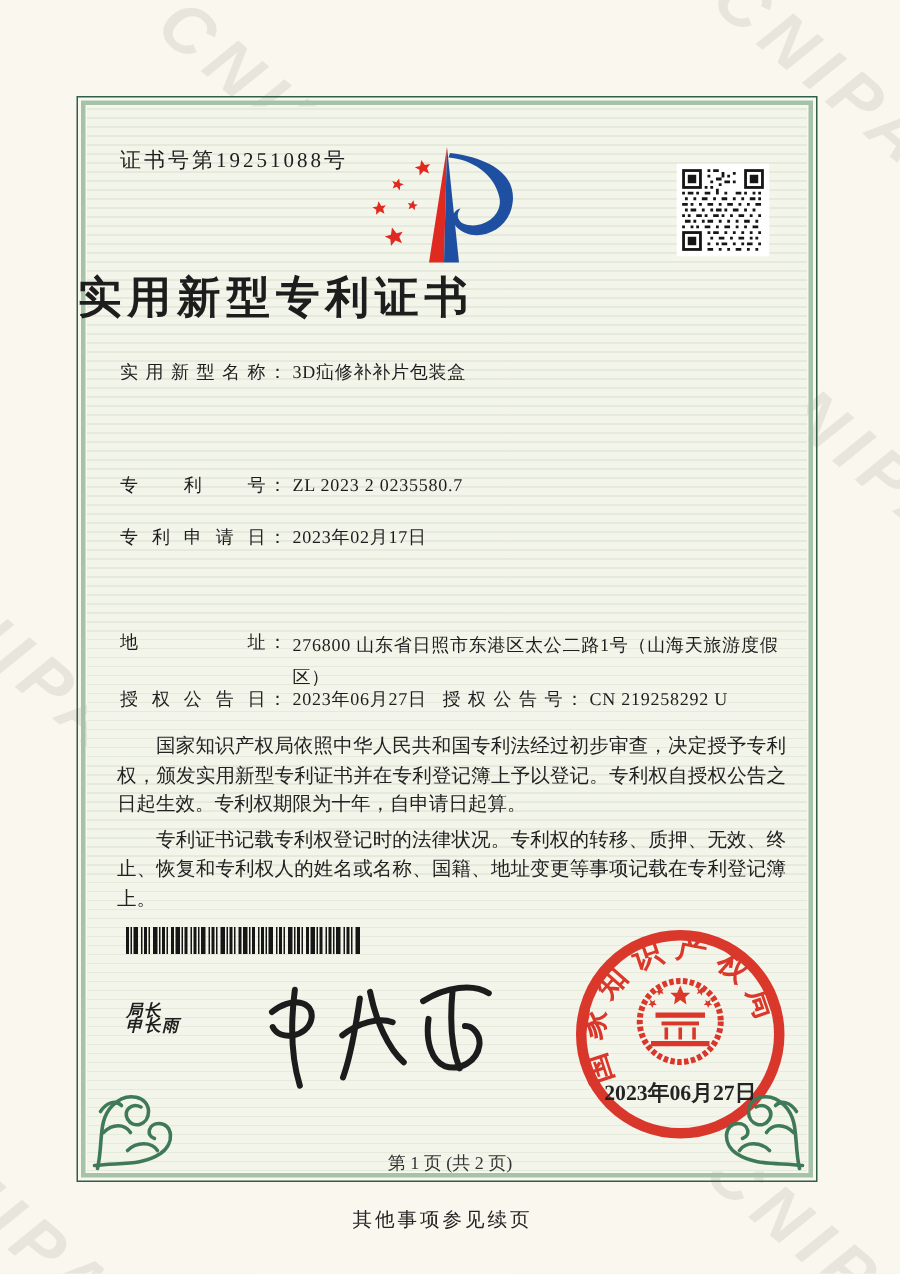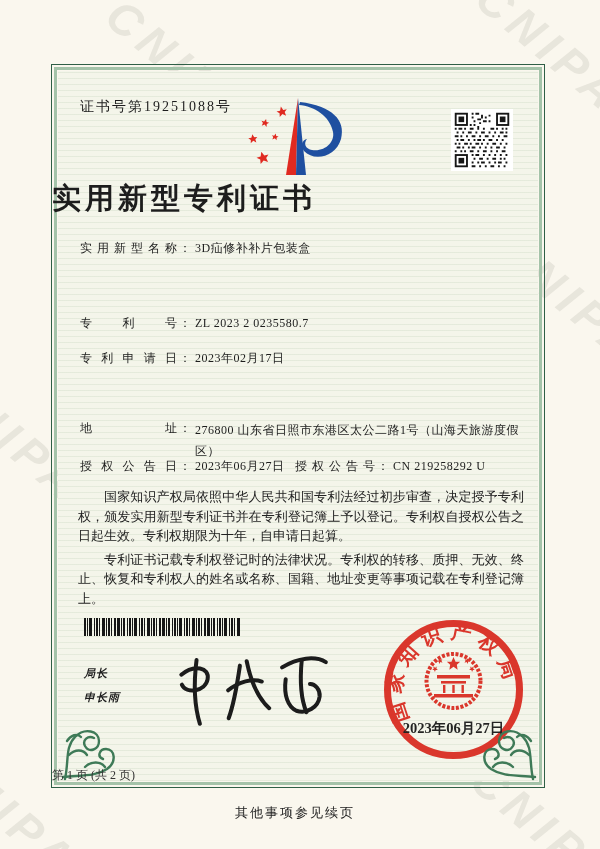--- a/index.html
+++ b/index.html
@@ -53,21 +53,21 @@
   .field .val.wrap{
     display:inline-block;width:332px;vertical-align:top;line-height:21px;
   }
   .body-text{
     left:78px;top:483px;width:446px;font-size:13px;line-height:19.5px;
     text-align:justify;color:#222;
   }
   .body-text p{margin:4px 0 3px 0;text-indent:2em;}
   .issuer{left:84px;font-family:"Liberation Sans","DejaVu Sans",sans-serif;
     font-weight:bold;font-size:11px;letter-spacing:1px;font-style:italic;}
-  .pageno{left:52px;top:767px;width:496px;text-align:left;font-size:12px;color:#333;}
+  .pageno{left:52px;top:767px;width:496px;text-align:center;font-size:12px;color:#333;}
   .contnote{left:52px;top:804px;width:486px;text-align:center;font-size:13px;color:#222;letter-spacing:2px;}
   svg{display:block;}
 </style>
 </head>
 <body>
 
 <span class="wm" style="left:130px;top:-12px;">CNIPA</span>
 <span class="wm" style="left:500px;top:-30px;">CNIPA</span>
 <span class="wm" style="left:352px;top:232px;">CNIPA</span>
 <span class="wm" style="left:520px;top:222px;">CNIPA</span>
@@ -141,21 +141,21 @@
   <div class="abs body-text">
     <p>国家知识产权局依照中华人民共和国专利法经过初步审查，决定授予专利权，颁发实用新型专利证书并在专利登记簿上予以登记。专利权自授权公告之日起生效。专利权期限为十年，自申请日起算。</p>
     <p>专利证书记载专利权登记时的法律状况。专利权的转移、质押、无效、终止、恢复和专利权人的姓名或名称、国籍、地址变更等事项记载在专利登记簿上。</p>
   </div>
 
   <svg class="abs" style="left:84px;top:618px;" width="156" height="18" viewBox="0 0 156 18">
     <line x1="0" y1="9" x2="156" y2="9" stroke="#161616" stroke-width="18" stroke-dasharray="2 1 1 1 3 2 1 1 2 1 1 2 3 1 1 1 2 1 1 2 2 1 3 1 1 1 2 2 1 1"></line>
   </svg>
 
   <div class="abs issuer" style="top:666px">局长</div>
-  <div class="abs issuer" style="top:690px">申长雨</div>
+  <div class="abs issuer" style="top:676px">申长雨</div>
 
   <svg class="abs" style="left:165px;top:645px;transform:rotate(-3deg);" width="175" height="82" viewBox="0 0 175 82">
     <g fill="none" stroke="#1c1c1c" stroke-width="4" stroke-linecap="round" stroke-linejoin="round">
       <path d="M33,12 C29,34 28,56 33,76"></path>
       <path d="M17,26 C30,16 46,20 43,32 C40,44 21,46 17,36"></path>
       <path d="M76,20 C72,40 68,58 62,72"></path>
       <path d="M63,44 C74,36 88,33 97,37"></path>
       <path d="M83,16 C86,36 93,54 103,64"></path>
       <path d="M118,24 C134,15 152,14 162,21"></path>
       <path d="M138,18 C135,38 135,56 140,70"></path>

